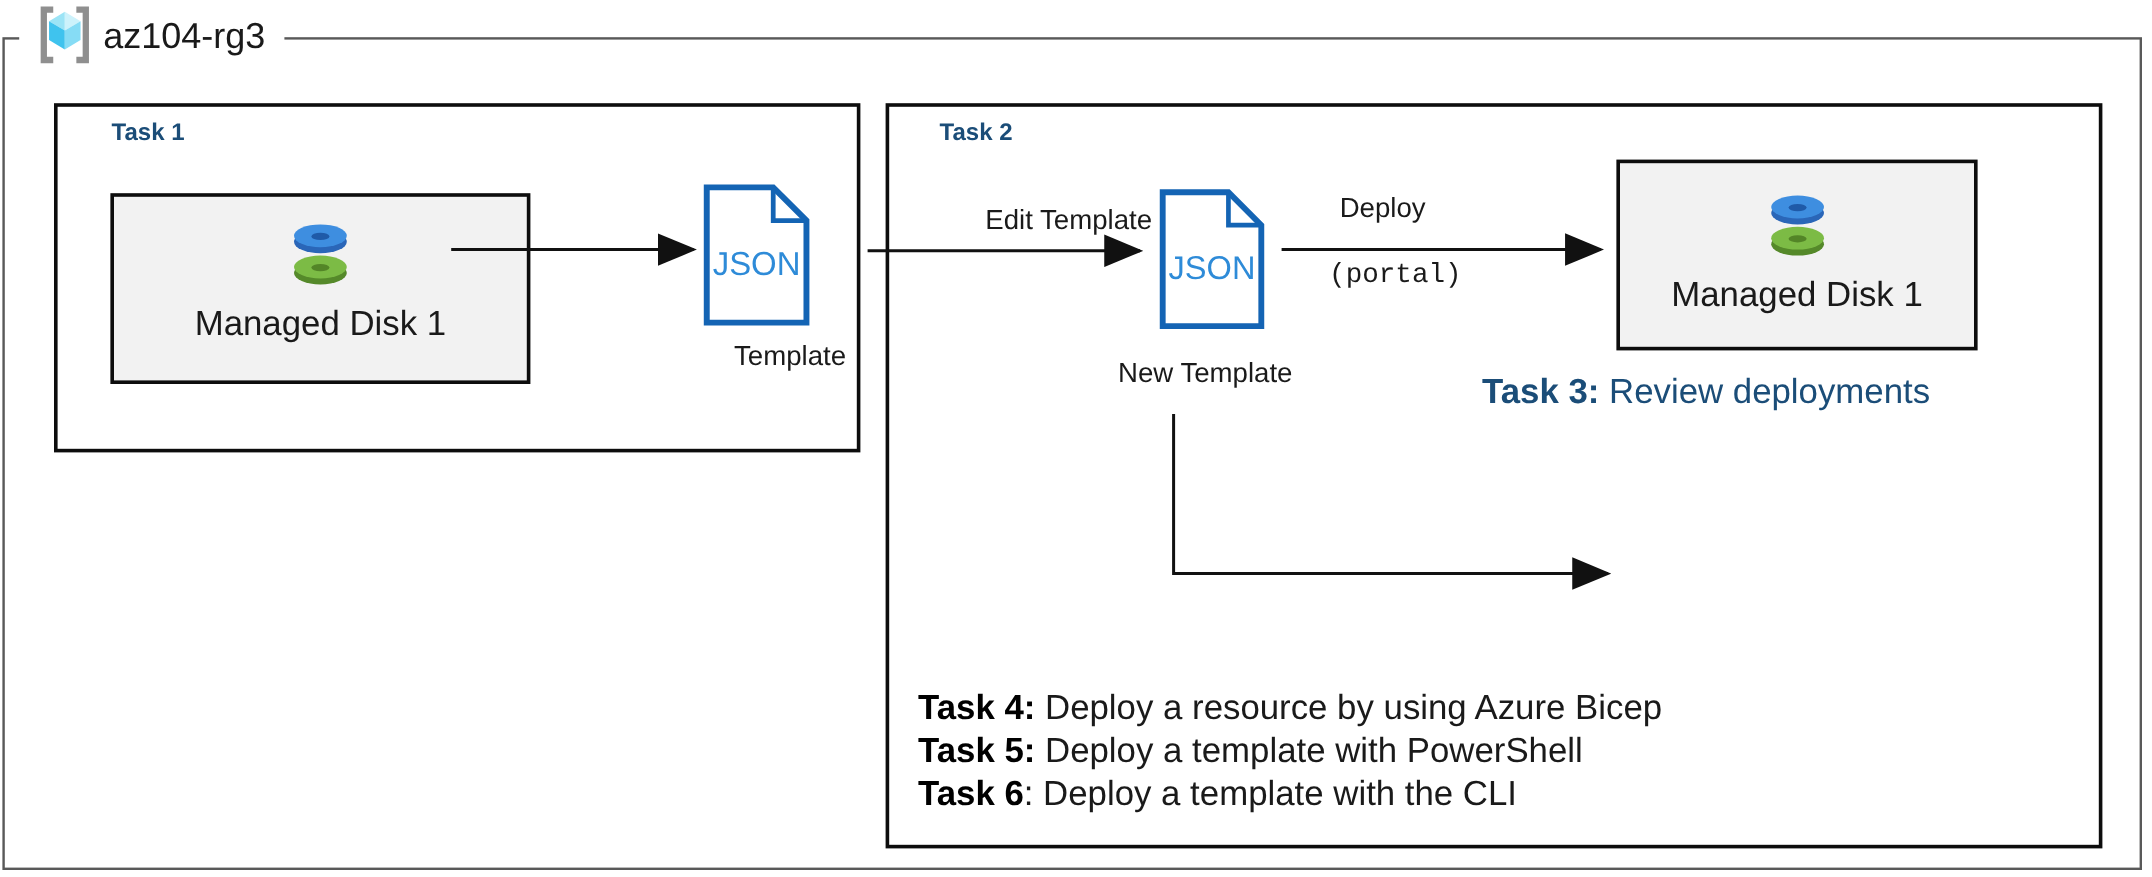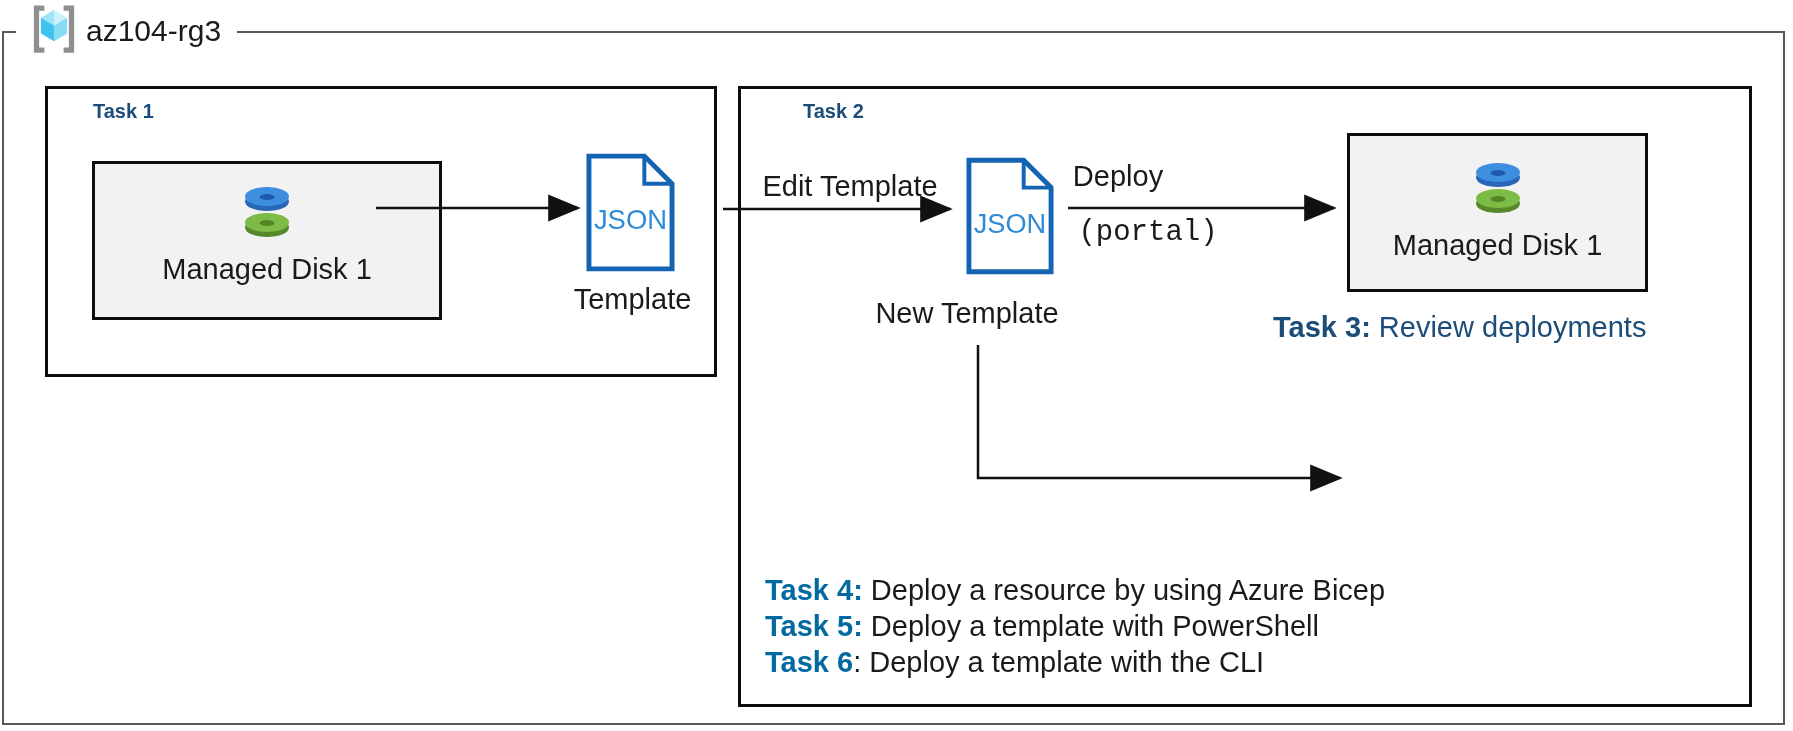--- a/index.html
+++ b/index.html
@@ -21,47 +21,47 @@
   
   .taskbox{
     position:absolute;border:3px solid #0d0d0d;background:#fff;box-sizing:border-box;
   }
   #task1{left:45px;top:86px;width:672px;height:291px;}
   #task2{left:738px;top:86px;width:1014px;height:621px;}
   .task-title{
     position:absolute;font-size:20px;font-weight:bold;color:#1B4D78;white-space:nowrap;
   }
   #task1-title{left:93px;top:100px;}
-  #task2-title{left:783px;top:100px;margin-left:20px;}
+  #task2-title{left:783px;top:100px;}
   
   .diskbox{
     position:absolute;background:#f2f2f2;border:3px solid #0d0d0d;box-sizing:border-box;
     display:flex;flex-direction:column;align-items:center;
   }
   #md1-box{left:92px;top:161px;width:350px;height:159px;padding-top:22px;}
   #md1t2-box{left:1347px;top:133px;width:301px;height:159px;padding-top:26px;}
   #mdx-box{left:1353px;top:401px;width:314px;height:157px;padding-top:26px;}
   .diskbox .disk-label{font-size:29px;margin-top:11px;white-space:nowrap;}
   
   .json-doc{position:absolute;}
   #json1{left:585px;top:152px;}
   #json2{left:965px;top:156px;}
   
-  .lbl{position:absolute;font-size:29px;color:#1a1a1a;text-align:center;white-space:nowrap;}
+  .lbl{position:absolute;font-size:23px;color:#1a1a1a;text-align:right;white-space:nowrap;}
   #template-label{left:560px;top:283px;width:145px;}
   #newtemplate-label{left:857px;top:297px;width:220px;}
   #edit-label{left:740px;top:170px;width:220px;}
   #deploy-label{left:1048px;top:160px;width:140px;}
   #portal-label{left:1078px;top:216px;width:140px;font-family:Liberation Mono, monospace;}
   
-  #task3-line{position:absolute;left:1273px;top:311px;font-size:29px;color:#1B4D78;white-space:nowrap;}
+  #task3-line{position:absolute;left:1235px;top:311px;font-size:29px;color:#1B4D78;white-space:nowrap;}
   #task3-line .t-bold{font-weight:bold;}
   #tasks-block{position:absolute;left:765px;top:572px;font-size:29px;line-height:36px;}
   #tasks-block .t-row{white-space:nowrap;}
-  #tasks-block .t-label{font-weight:bold;color:#0369a1;}
+  #tasks-block .t-label{font-weight:bold;color:#000000;}
   #tasks-block .t-text{color:#1a1a1a;}
   
   #connectors{position:absolute;left:0;top:0;width:1793px;height:731px;pointer-events:none;}
 </style>
 </head>
 <body>
 
 <div id="canvas">
 
   <div id="rg-border"></div>

